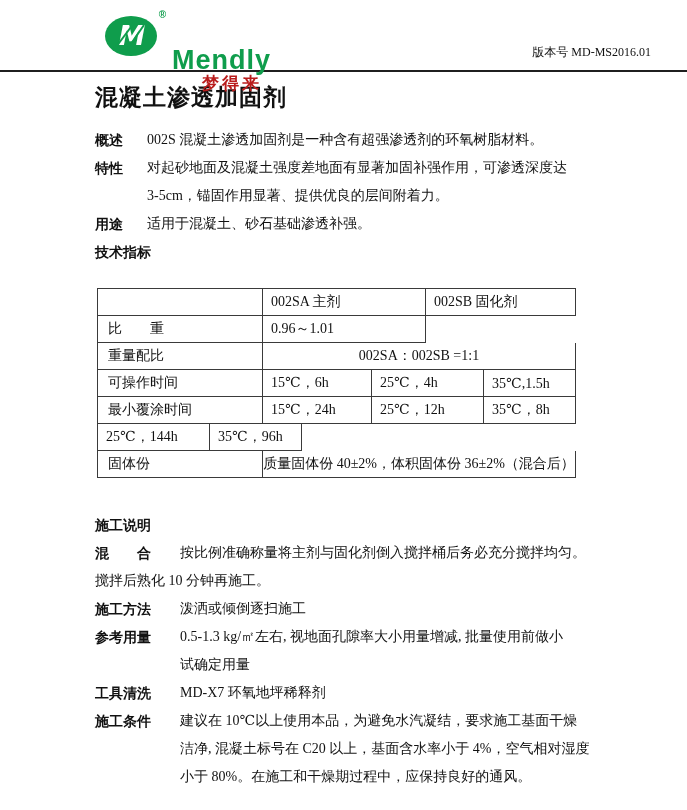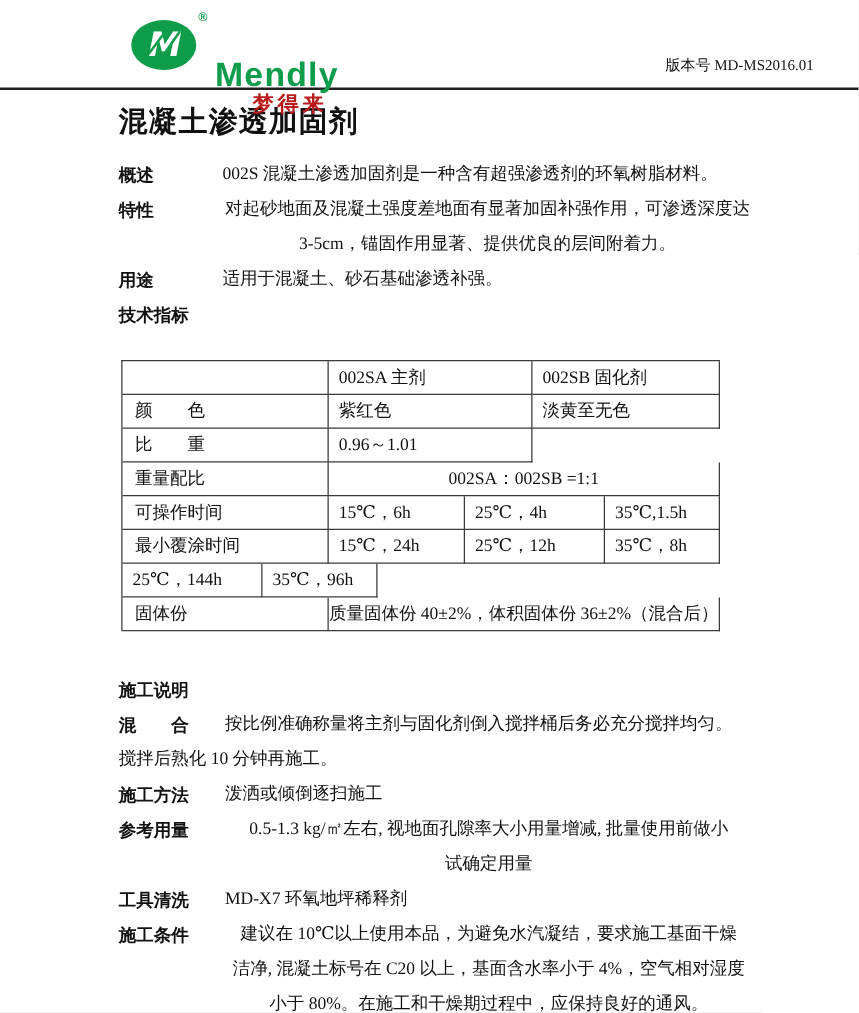--- a/index.html
+++ b/index.html
@@ -21,27 +21,27 @@
   .brand-text { margin-left:8px; font-family:"Liberation Sans","DejaVu Sans",sans-serif;margin-top:36px; }
   .brand-name { font-size:27px; line-height:27px; font-weight:bold; letter-spacing:1px; }
   .brand-cn { font-size:17px; line-height:19px; font-weight:bold; letter-spacing:3px; margin-left:30px; }
   .version { position:absolute; right:36px; top:44px; font-size:12px; }
   
   .content { padding:0 85px 0 95px; }
   .page-title {
     margin:10px 0 13px 0; font-size:23px; letter-spacing:1px;
     font-family:"Liberation Sans","DejaVu Sans",sans-serif; font-weight:bold;
   }
-  .para { display:flex; line-height:28px;gap:31px; }
+  .para { display:flex; line-height:28px; }
   .s-label {
     width:52px; flex-shrink:0; font-weight:bold;
     font-family:"Liberation Sans","DejaVu Sans",sans-serif;
   }
   .p-text { flex:1; }
-  .multiline { white-space:pre-line;text-align:center; }
+  .multiline { white-space:pre-line; }
   .tech-heading {
     line-height:28px; font-weight:bold;
     font-family:"Liberation Sans","DejaVu Sans",sans-serif;
   }
   
   .spec-table {
     margin:22px 0 0 2px; width:479px;
     border-top:1px solid #3a3a3a; border-left:1px solid #3a3a3a;
   }
   .t-row { display:flex; height:27px; }
@@ -114,25 +114,20 @@
 
     <div class="tech-heading">技术指标</div>
 
     <div class="spec-table">
       <div class="t-row">
         <div class="t-cell t-label"></div>
         <div class="t-cell c2a">002SA 主剂</div>
         <div class="t-cell c2b">002SB 固化剂</div>
       </div>
       <div class="t-row">
-        <div class="t-cell t-label">颜　　色</div>
-        <div class="t-cell c2a">紫红色</div>
-        <div class="t-cell c2b">淡黄至无色</div>
-      </div>
-      <div class="t-row">
         <div class="t-cell t-label">比　　重</div>
         <div class="t-cell c2a">0.96～1.01</div>
       </div>
       <div class="t-row">
         <div class="t-cell t-label">重量配比</div>
         <div class="t-cell cspan">002SA：002SB =1:1</div>
       </div>
       <div class="t-row">
         <div class="t-cell t-label">可操作时间</div>
         <div class="t-cell c3a">15℃，6h</div>

